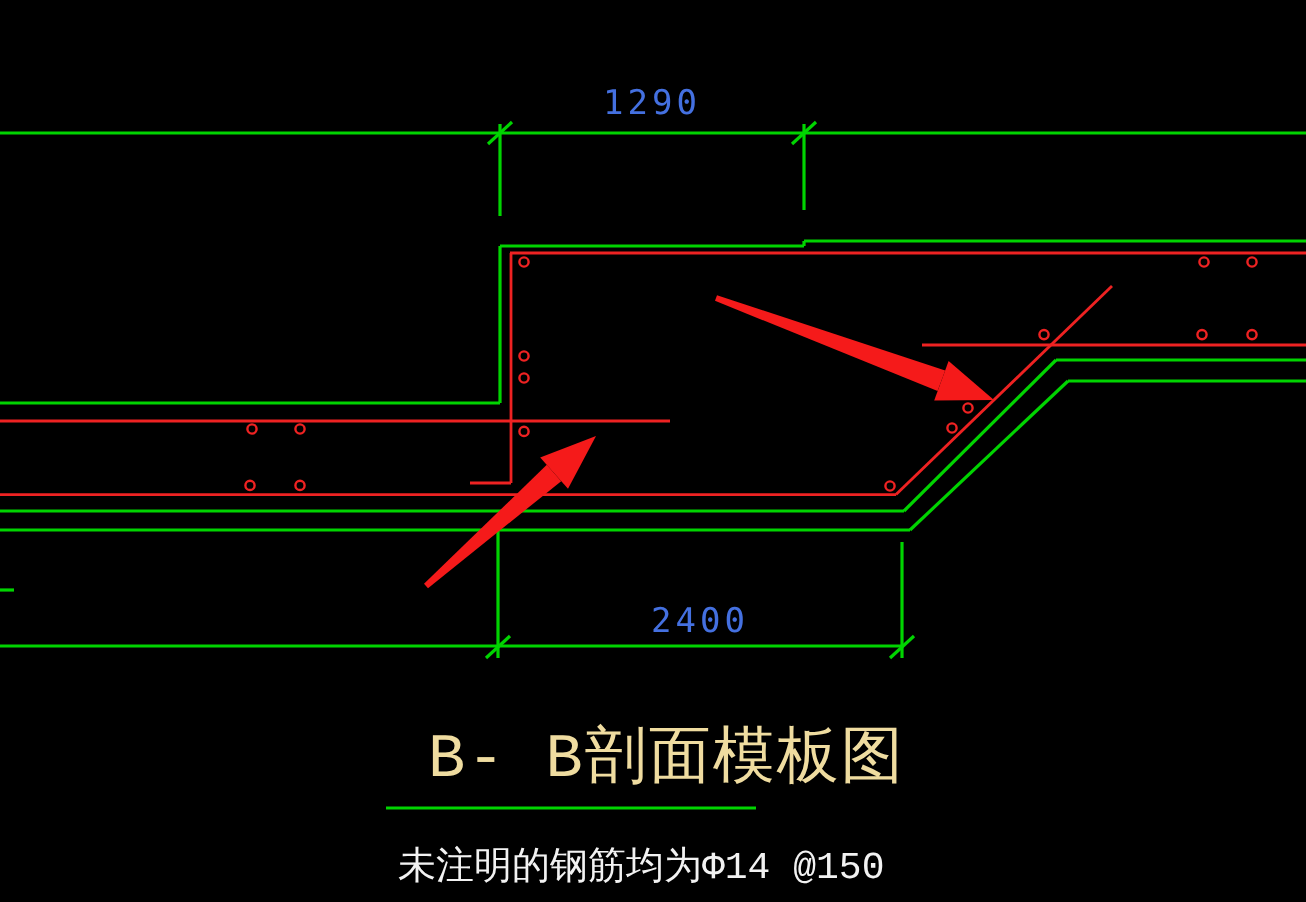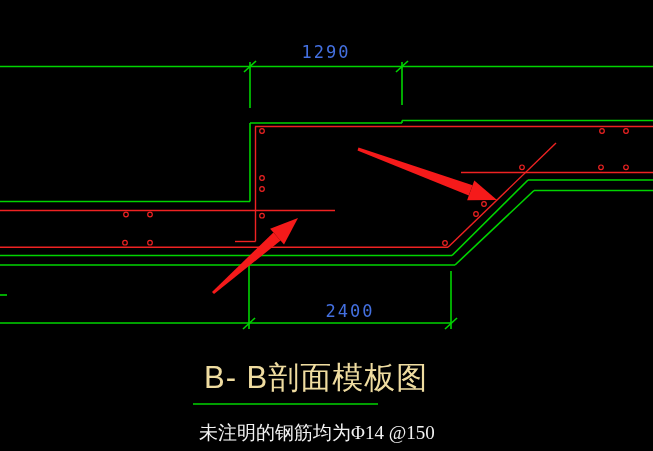--- a/index.html
+++ b/index.html
@@ -14,28 +14,28 @@
   #canvas svg{position:absolute;left:0;top:0;}
   .txt{position:absolute;white-space:nowrap;}
   .dim-label{
     color:var(--blue);
     font-family:"DejaVu Sans Mono","Liberation Mono",monospace;
     font-size:17px;letter-spacing:2px;transform:translateX(-50%);
   }
   #dim-top-label{left:326px;top:42px;}
   #dim-bottom-label{left:350px;top:301px;}
   #section-title{
-    left:204px;top:357px;color:var(--cream);
+    left:214px;top:357px;color:var(--cream);
     font-size:31px;letter-spacing:1px;font-weight:normal;
-    font-family:Liberation Sans, sans-serif;
+    font-family:Liberation Mono, monospace;
   }
   #rebar-note{
     left:199px;top:420px;color:var(--white);
     font-size:19px;letter-spacing:0px;
-    font-family:Liberation Serif, serif;
+    font-family:Liberation Mono, monospace;
   }
 </style>
 </head>
 <body>
 
 <div id="canvas">
 
   <svg id="drawing-svg" width="653" height="451" viewBox="0 0 653 451">
       <line x1="0" y1="66.5" x2="653" y2="66.5" stroke="#00d400" stroke-width="1.6"></line>
       <line x1="250" y1="62" x2="250" y2="108" stroke="#00d400" stroke-width="1.6"></line>

